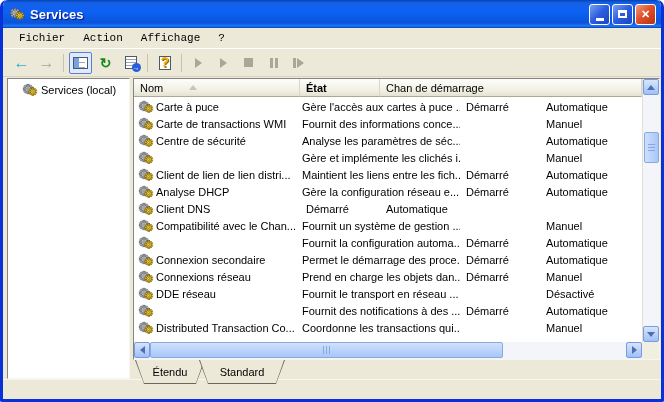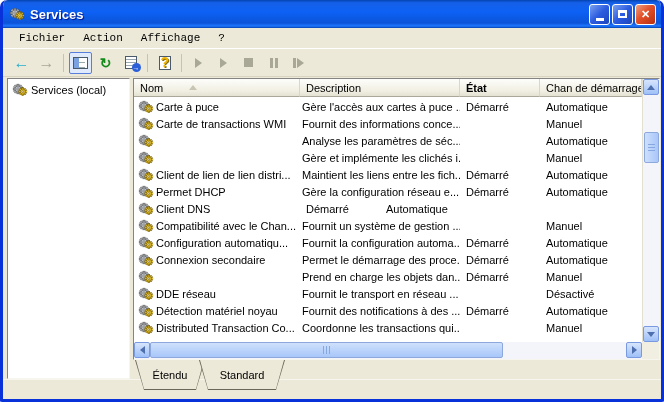--- a/index.html
+++ b/index.html
@@ -56,21 +56,21 @@
     font-size:14px;font-weight:bold;text-shadow:1px 1px 0 #8a6d00;}
   .g-play{width:0;height:0;border-left:7px solid #a9a795;border-top:5px solid transparent;border-bottom:5px solid transparent;}
   .g-stop{width:9px;height:9px;background:#a9a795;}
   .g-pause{display:flex;gap:2px;}
   .g-pause i{width:3px;height:10px;background:#a9a795;display:block;}
   .g-step{display:flex;align-items:center;gap:1px;}
   .g-step i{width:3px;height:10px;background:#a9a795;display:block;}
   
   .content{flex:1;display:flex;padding:1px 1px 0 4px;background:#ECE9D8;min-height:0;}
   .sidebar{width:123px;flex:0 0 123px;background:#fff;margin-right:3px;
-    border:1px solid;border-color:#848484 #f6f5ee #f6f5ee #848484;padding:3px 2px;}
+    border:1px solid;border-color:#848484 #f6f5ee #f6f5ee #848484;padding:3px 12px;}
   .side-item{display:flex;align-items:center;gap:3px;padding:1px 2px;white-space:nowrap;overflow:hidden;}
   .main-col{flex:1;display:flex;flex-direction:column;min-width:0;}
   .list-pane{flex:1;position:relative;background:#fff;
     border:1px solid;border-color:#848484 #f6f5ee #f6f5ee #848484;overflow:hidden;}
   
   .lheader{display:flex;height:18px;padding-right:17px;}
   .hcell{background:linear-gradient(180deg,#fdfdfb 0%,#f1efe2 70%,#e4e2d2 100%);
     border-right:1px solid #d8d7cf;border-bottom:1px solid #aca899;
     display:flex;align-items:center;padding:0 6px;white-space:nowrap;overflow:hidden;}
   .h-nom{width:166px;flex:0 0 166px;text-align:right;}
@@ -113,21 +113,21 @@
   .hthumb{position:absolute;left:16px;top:0;width:353px;height:16px;border-radius:2px;
     border:1px solid #8ca8dc;
     background:linear-gradient(180deg,#cfe0fc 0%,#b9d2fb 55%,#a8c6f9 100%);
     display:flex;align-items:center;justify-content:center;}
   .hthumb .grip{width:8px;height:8px;
     background:repeating-linear-gradient(90deg,#86a7e0 0 1px,transparent 1px 3px);}
   .hscroll .left{position:absolute;left:0;top:0;}
   .hscroll .right{position:absolute;right:0;top:0;}
   
   .tabrow{height:19px;flex:0 0 19px;display:flex;align-items:stretch;padding-left:2px;background:#ECE9D8;}
-  .tab{position:relative;height:30px;margin-right:-6px;}
+  .tab{position:relative;height:24px;margin-right:-6px;}
   .tab .t-outer{position:absolute;inset:0;background:#6a675a;
     clip-path:polygon(0 0,100% 0,calc(100% - 9px) 100%,9px 100%);}
   .tab .t-inner{position:absolute;left:1px;right:1px;top:0;bottom:1px;background:#ECE9D8;
     clip-path:polygon(0 0,100% 0,calc(100% - 8px) 100%,8px 100%);
     display:flex;align-items:center;justify-content:center;padding:0 14px;white-space:nowrap;}
   .tab.active{z-index:2;}
   .tab.inactive{z-index:1;}
   
   .footer{height:20px;flex:0 0 20px;background:#ECE9D8;border-top:1px solid #f6f5ee;}
 </style>
@@ -255,23 +255,20 @@
       </div>
     </div>
 
     <div class="main-col">
       <div class="list-pane">
 
         <div class="lheader">
           <span class="hcell h-nom">
             <span>Nom</span>
             <span class="sort-arrow"></span>
-          </span>
-          <span class="hcell h-desc">
-            <span>Description</span>
           </span>
           <span class="hcell h-etat">
             <span>État</span>
           </span>
           <span class="hcell h-type">
             <span>Chan de démarrage</span>
           </span>
         </div>
 
         <div class="rows">
@@ -358,20 +355,21 @@
         <rect x="-0.9" y="-4" width="1.8" height="8"></rect>
         <rect x="-0.9" y="-4" width="1.8" height="8" transform="rotate(45)"></rect>
         <rect x="-0.9" y="-4" width="1.8" height="8" transform="rotate(90)"></rect>
         <rect x="-0.9" y="-4" width="1.8" height="8" transform="rotate(135)"></rect>
         <circle r="2.6"></circle>
       </g>
       <circle r="0.9" fill="#fff" stroke="#6b5300" stroke-width="0.6"></circle>
     </g>
   </svg>
 </span>
+                <span>Centre de sécurité</span>
               </span>
               <span class="cell c-desc">Analyse les paramètres de séc...</span>
               <span class="cell c-etat"></span>
               <span class="cell c-type">Automatique</span>
             </div>
             <div class="row">
               <span class="cell c-nom">
                 <span class="gear-slot">
   <svg width="16" height="14" viewBox="0 0 16 14" aria-hidden="true">
     <g transform="translate(6,6)">
@@ -452,21 +450,21 @@
         <rect x="-0.9" y="-4" width="1.8" height="8"></rect>
         <rect x="-0.9" y="-4" width="1.8" height="8" transform="rotate(45)"></rect>
         <rect x="-0.9" y="-4" width="1.8" height="8" transform="rotate(90)"></rect>
         <rect x="-0.9" y="-4" width="1.8" height="8" transform="rotate(135)"></rect>
         <circle r="2.6"></circle>
       </g>
       <circle r="0.9" fill="#fff" stroke="#6b5300" stroke-width="0.6"></circle>
     </g>
   </svg>
 </span>
-                <span>Permet DHCP</span>
+                <span>Analyse DHCP</span>
               </span>
               <span class="cell c-desc">Gère la configuration réseau e...</span>
               <span class="cell c-etat">Démarré</span>
               <span class="cell c-type">Automatique</span>
             </div>
             <div class="row">
               <span class="cell c-nom">
                 <span class="gear-slot">
   <svg width="16" height="14" viewBox="0 0 16 14" aria-hidden="true">
     <g transform="translate(6,6)">
@@ -547,21 +545,20 @@
         <rect x="-0.9" y="-4" width="1.8" height="8"></rect>
         <rect x="-0.9" y="-4" width="1.8" height="8" transform="rotate(45)"></rect>
         <rect x="-0.9" y="-4" width="1.8" height="8" transform="rotate(90)"></rect>
         <rect x="-0.9" y="-4" width="1.8" height="8" transform="rotate(135)"></rect>
         <circle r="2.6"></circle>
       </g>
       <circle r="0.9" fill="#fff" stroke="#6b5300" stroke-width="0.6"></circle>
     </g>
   </svg>
 </span>
-                <span>Configuration automatiqu...</span>
               </span>
               <span class="cell c-desc">Fournit la configuration automa...</span>
               <span class="cell c-etat">Démarré</span>
               <span class="cell c-type">Automatique</span>
             </div>
             <div class="row">
               <span class="cell c-nom">
                 <span class="gear-slot">
   <svg width="16" height="14" viewBox="0 0 16 14" aria-hidden="true">
     <g transform="translate(6,6)">
@@ -611,20 +608,21 @@
         <rect x="-0.9" y="-4" width="1.8" height="8"></rect>
         <rect x="-0.9" y="-4" width="1.8" height="8" transform="rotate(45)"></rect>
         <rect x="-0.9" y="-4" width="1.8" height="8" transform="rotate(90)"></rect>
         <rect x="-0.9" y="-4" width="1.8" height="8" transform="rotate(135)"></rect>
         <circle r="2.6"></circle>
       </g>
       <circle r="0.9" fill="#fff" stroke="#6b5300" stroke-width="0.6"></circle>
     </g>
   </svg>
 </span>
+                <span>Connexions réseau</span>
               </span>
               <span class="cell c-desc">Prend en charge les objets dan...</span>
               <span class="cell c-etat">Démarré</span>
               <span class="cell c-type">Manuel</span>
             </div>
             <div class="row">
               <span class="cell c-nom">
                 <span class="gear-slot">
   <svg width="16" height="14" viewBox="0 0 16 14" aria-hidden="true">
     <g transform="translate(6,6)">
@@ -674,21 +672,20 @@
         <rect x="-0.9" y="-4" width="1.8" height="8"></rect>
         <rect x="-0.9" y="-4" width="1.8" height="8" transform="rotate(45)"></rect>
         <rect x="-0.9" y="-4" width="1.8" height="8" transform="rotate(90)"></rect>
         <rect x="-0.9" y="-4" width="1.8" height="8" transform="rotate(135)"></rect>
         <circle r="2.6"></circle>
       </g>
       <circle r="0.9" fill="#fff" stroke="#6b5300" stroke-width="0.6"></circle>
     </g>
   </svg>
 </span>
-                <span>Détection matériel noyau</span>
               </span>
               <span class="cell c-desc">Fournit des notifications à des ...</span>
               <span class="cell c-etat">Démarré</span>
               <span class="cell c-type">Automatique</span>
             </div>
             <div class="row">
               <span class="cell c-nom">
                 <span class="gear-slot">
   <svg width="16" height="14" viewBox="0 0 16 14" aria-hidden="true">
     <g transform="translate(6,6)">

